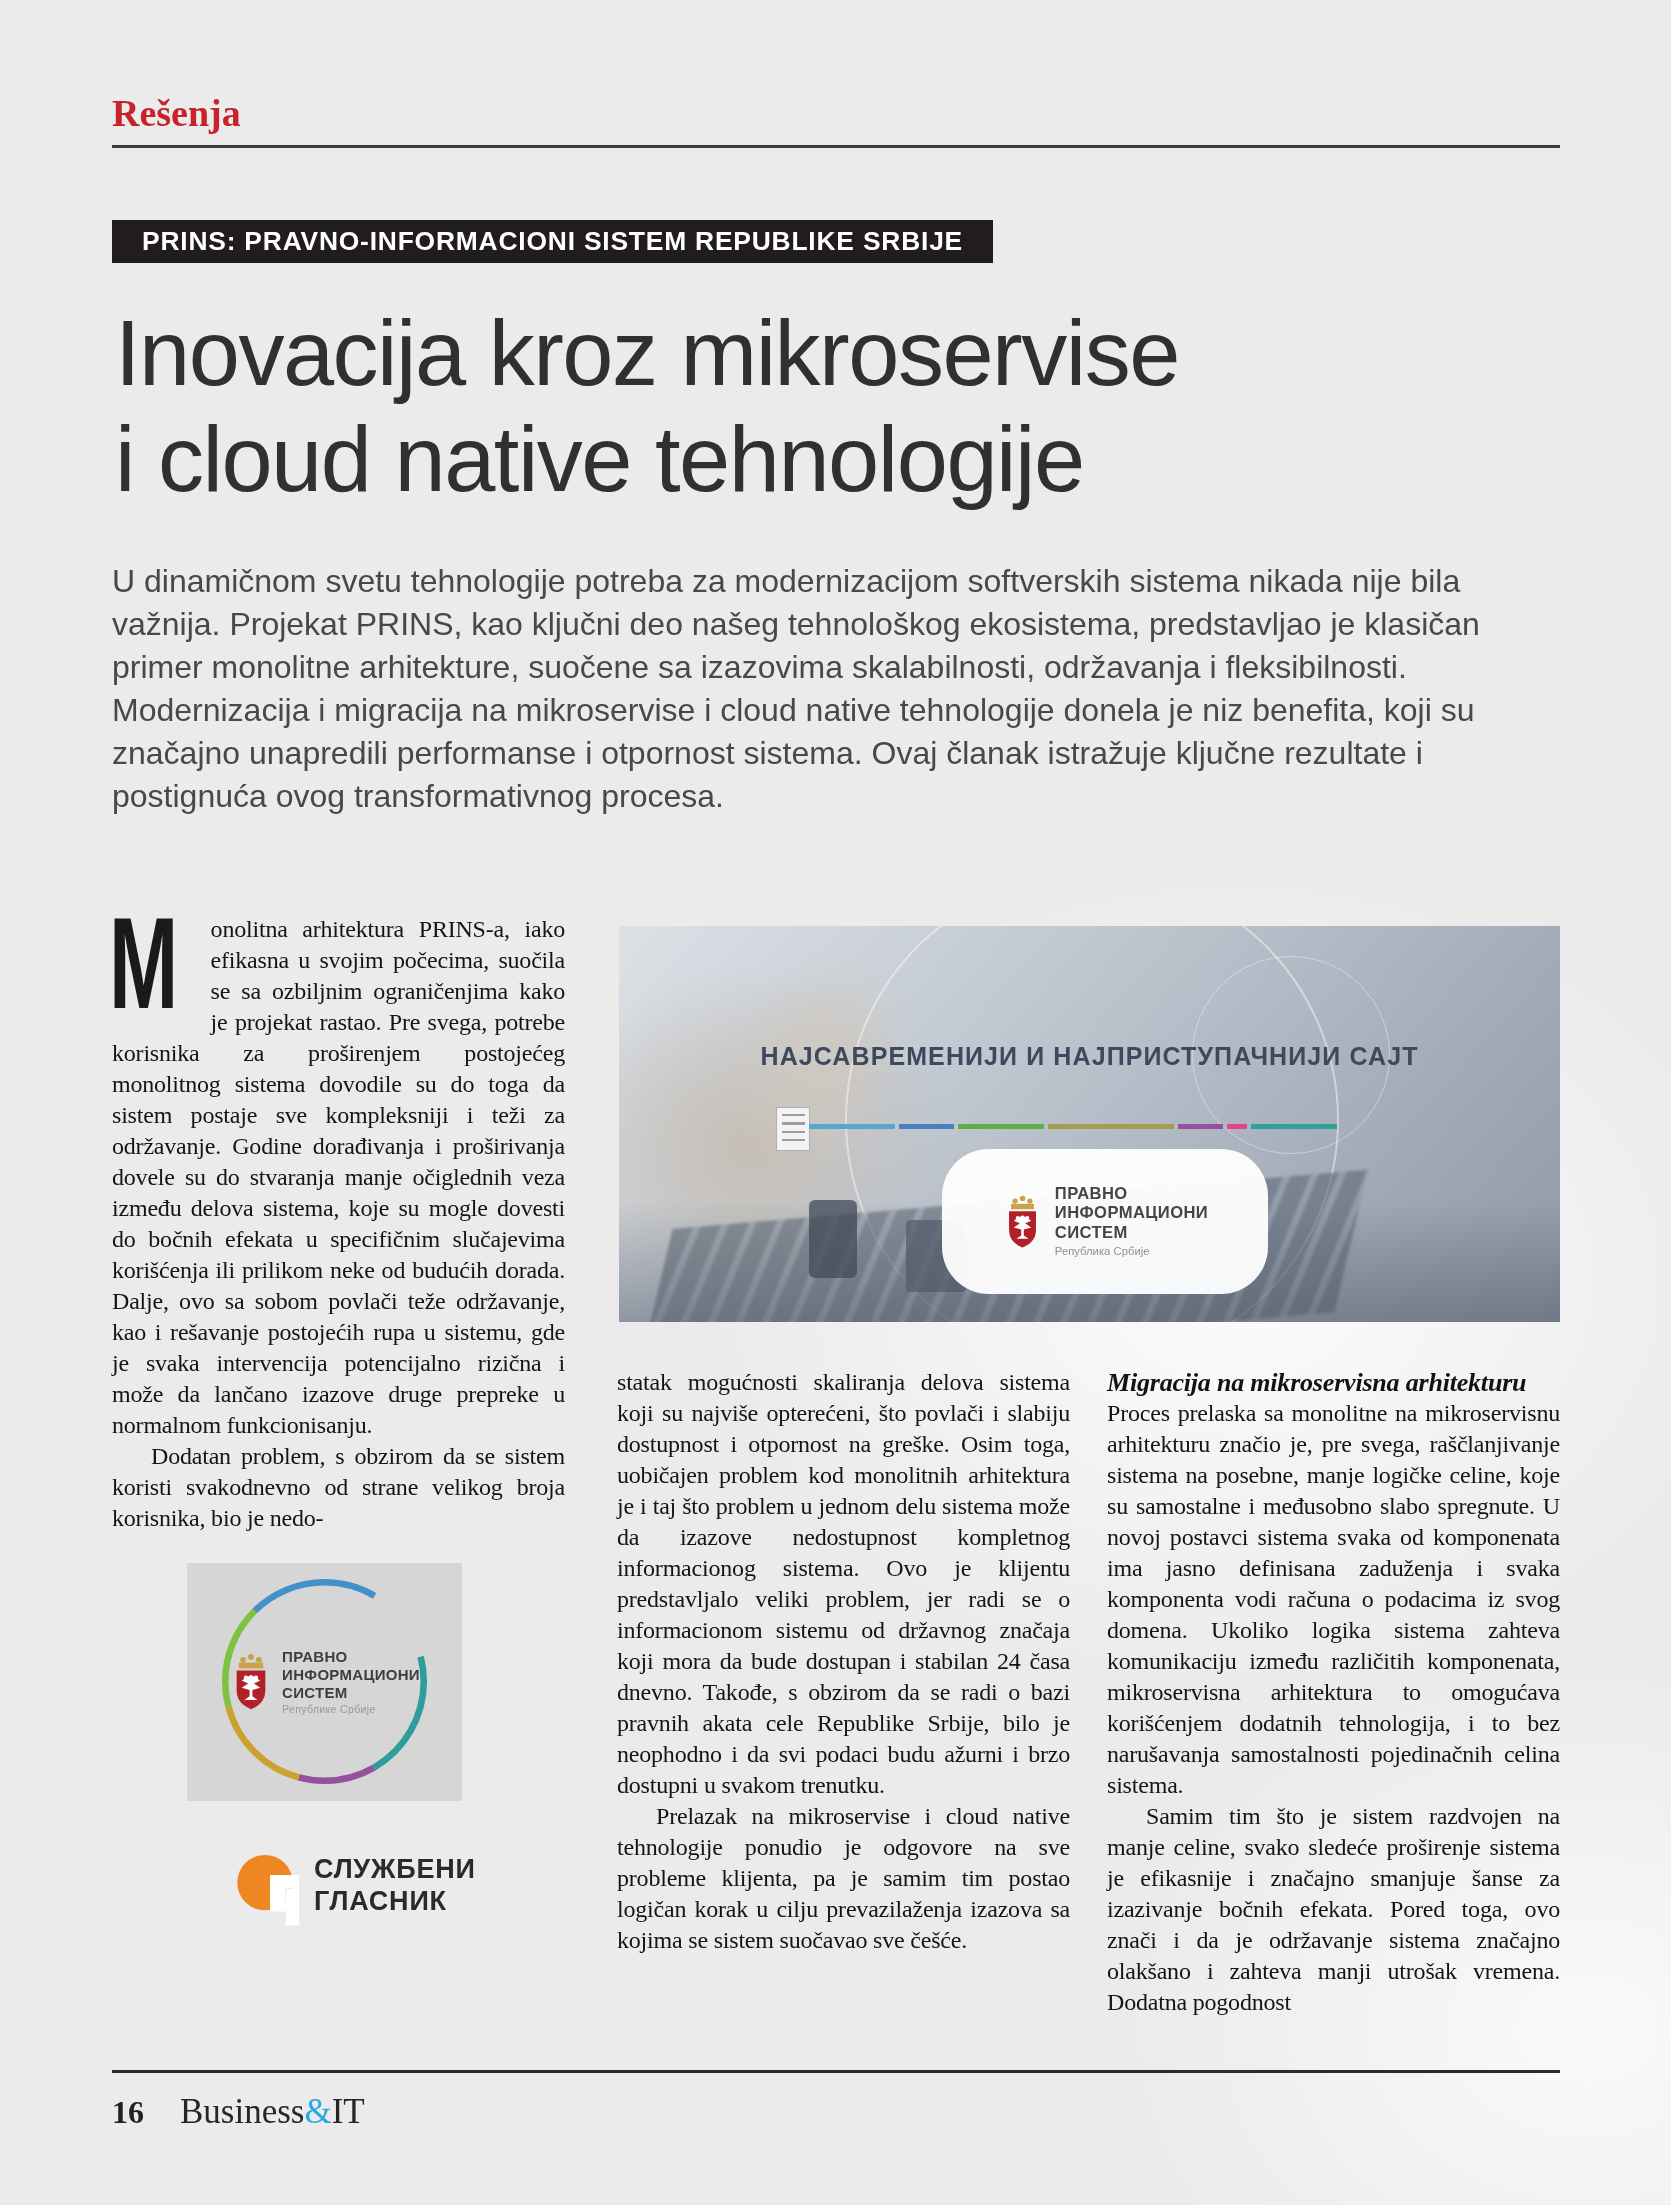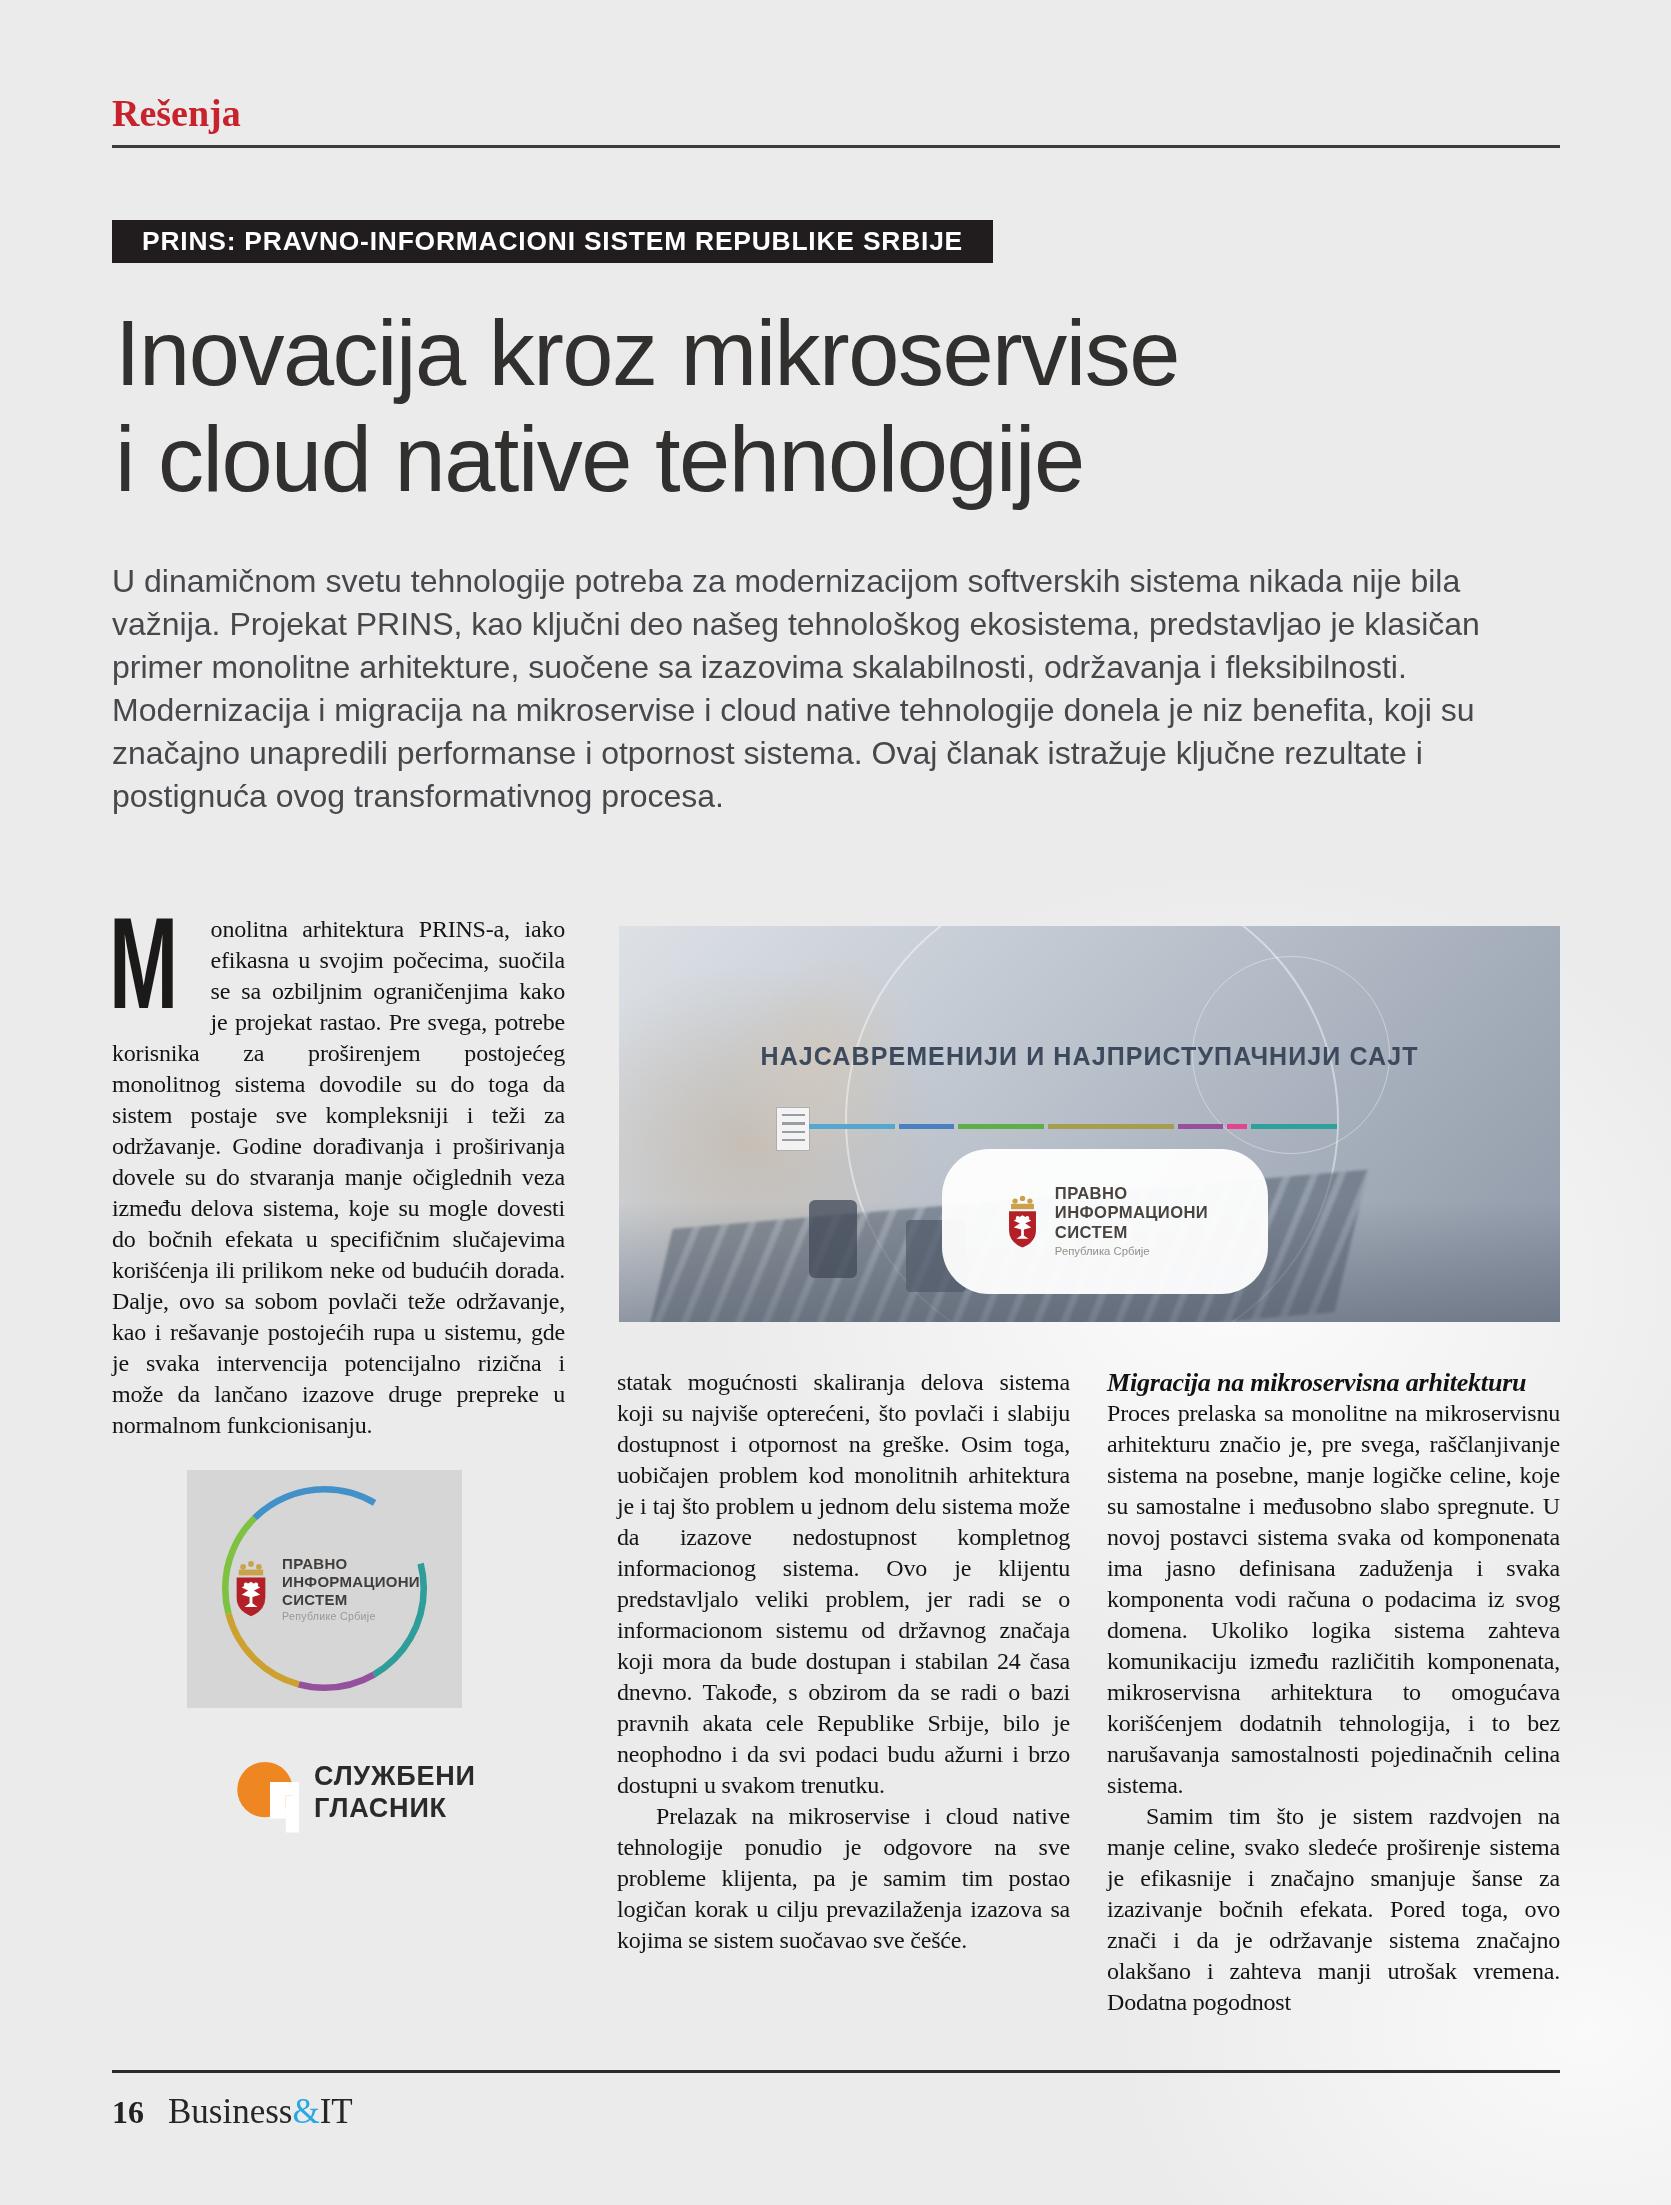--- a/index.html
+++ b/index.html
@@ -66,21 +66,21 @@
   .logo-pis{position:relative;width:275px;height:238px;margin:29px 0 0 75px;background:#d6d6d7;}
   .logo-pis svg.ring{position:absolute;left:28px;top:9px;}
   .pis-content{position:absolute;left:0;top:0;width:100%;height:100%;display:flex;align-items:center;justify-content:center;gap:9px;}
   .pis-text div{font:700 15px/18px "Liberation Sans",sans-serif;color:#413d3a;letter-spacing:0.3px;}
   .pis-text .sub{font:400 10.6px/15px "Liberation Sans",sans-serif;color:#9b9793;}
   .logo-glasnik{display:flex;align-items:center;gap:15px;margin:39px 0 0 124px;}
   .glasnik-text div{font:700 27px/32px "Liberation Sans",sans-serif;color:#2c2a28;letter-spacing:0.8px;}
 
   
   .rule-bottom{position:absolute;left:112px;top:2070px;width:1448px;height:3px;background:#2b2b2b;}
-  .footer{position:absolute;left:112px;top:2094px;display:flex;align-items:baseline;gap:24px;}
+  .footer{position:absolute;left:112px;top:2094px;display:flex;align-items:baseline;gap:36px;}
   .footer .pageno{font:700 32px/1 "Liberation Serif",serif;color:#222;}
   .footer .brand{font:400 35px/1 "Liberation Serif",serif;color:#262626;}
   .footer .brand .amp{color:var(--amp_blue,#2aa9e0);}
 </style>
 </head>
 <body>
 
 <svg width="0" height="0" style="position:absolute">
   <symbol id="coat" viewBox="0 0 60 92">
     <circle cx="19" cy="15" r="4" fill="#c9a24b"></circle>
@@ -107,20 +107,21 @@
   </div>
 
   <div class="lead">U dinamičnom svetu tehnologije potreba za modernizacijom softverskih sistema nikada nije bila važnija. Projekat PRINS, kao ključni deo našeg tehnološkog ekosistema, predstavljao je klasičan primer monolitne arhitekture, suočene sa izazovima skalabilnosti, održavanja i fleksibilnosti. Modernizacija i migracija na mikroservise i cloud native tehnologije donela je niz benefita, koji su značajno unapredili performanse i otpornost sistema. Ovaj članak istražuje ključne rezultate i postignuća ovog transformativnog procesa.</div>
 
   <div class="col col1">
     <p>
       <span class="dropcap-box">
           <span class="dropcap">M</span>
         </span><span>onolitna arhitektura PRINS-a, iako efikasna u svojim počecima, suočila se sa ozbiljnim ograničenjima kako je projekat rastao. Pre svega, potrebe korisnika za proširenjem postojećeg monolitnog sistema dovodile su do toga da sistem postaje sve kompleksniji i teži za održavanje. Godine dorađivanja i proširivanja dovele su do stvaranja manje očiglednih veza između delova sistema, koje su mogle dovesti do bočnih efekata u specifičnim slučajevima korišćenja ili prilikom neke od budućih dorada. Dalje, ovo sa sobom povlači teže održavanje, kao i rešavanje postojećih rupa u sistemu, gde je svaka intervencija potencijalno rizična i može da lančano izazove druge prepreke u normalnom funkcionisanju.</span>
     </p>
+    <p class="indent">Dodatan problem, s obzirom da se sistem koristi svakodnevno od strane velikog broja korisnika, bio je nedo-</p>
 
     <div class="logo-pis">
       <svg class="ring" width="219" height="219" viewBox="0 0 300 300">
         <circle cx="150" cy="150" r="136" fill="none" stroke="#4292c9" stroke-width="9" pathLength="360" stroke-dasharray="75 285" stroke-dashoffset="-225"></circle>
         <circle cx="150" cy="150" r="136" fill="none" stroke="#2f9d99" stroke-width="9" pathLength="360" stroke-dasharray="75 285" stroke-dashoffset="-345"></circle>
         <circle cx="150" cy="150" r="136" fill="none" stroke="#94519c" stroke-width="9" pathLength="360" stroke-dasharray="45 315" stroke-dashoffset="-60"></circle>
         <circle cx="150" cy="150" r="136" fill="none" stroke="#cda12f" stroke-width="9" pathLength="360" stroke-dasharray="60 300" stroke-dashoffset="-105"></circle>
         <circle cx="150" cy="150" r="136" fill="none" stroke="#7fc242" stroke-width="9" pathLength="360" stroke-dasharray="60 300" stroke-dashoffset="-165"></circle>
       </svg>
       <div class="pis-content">

